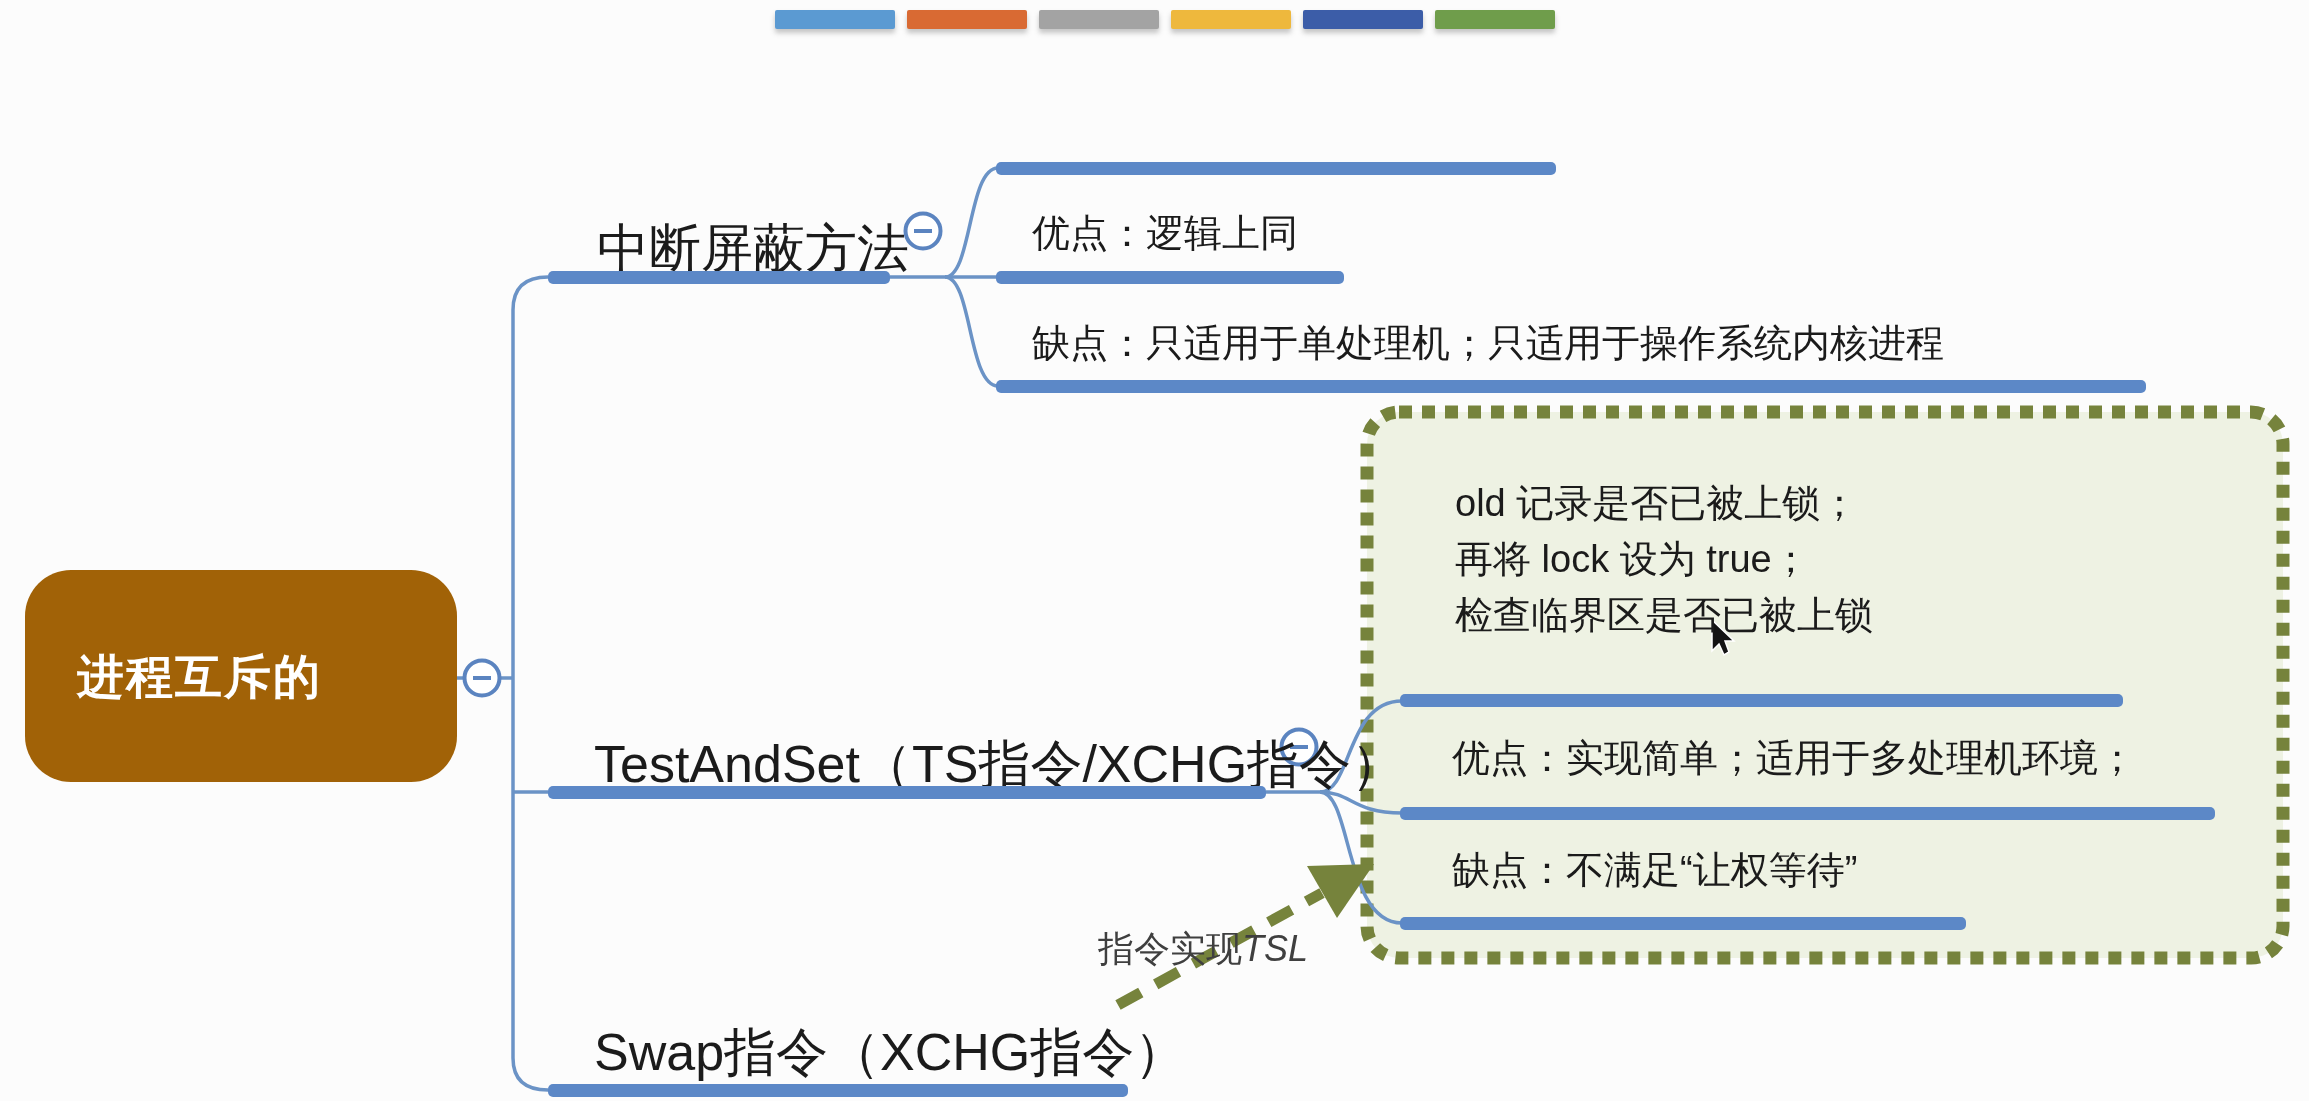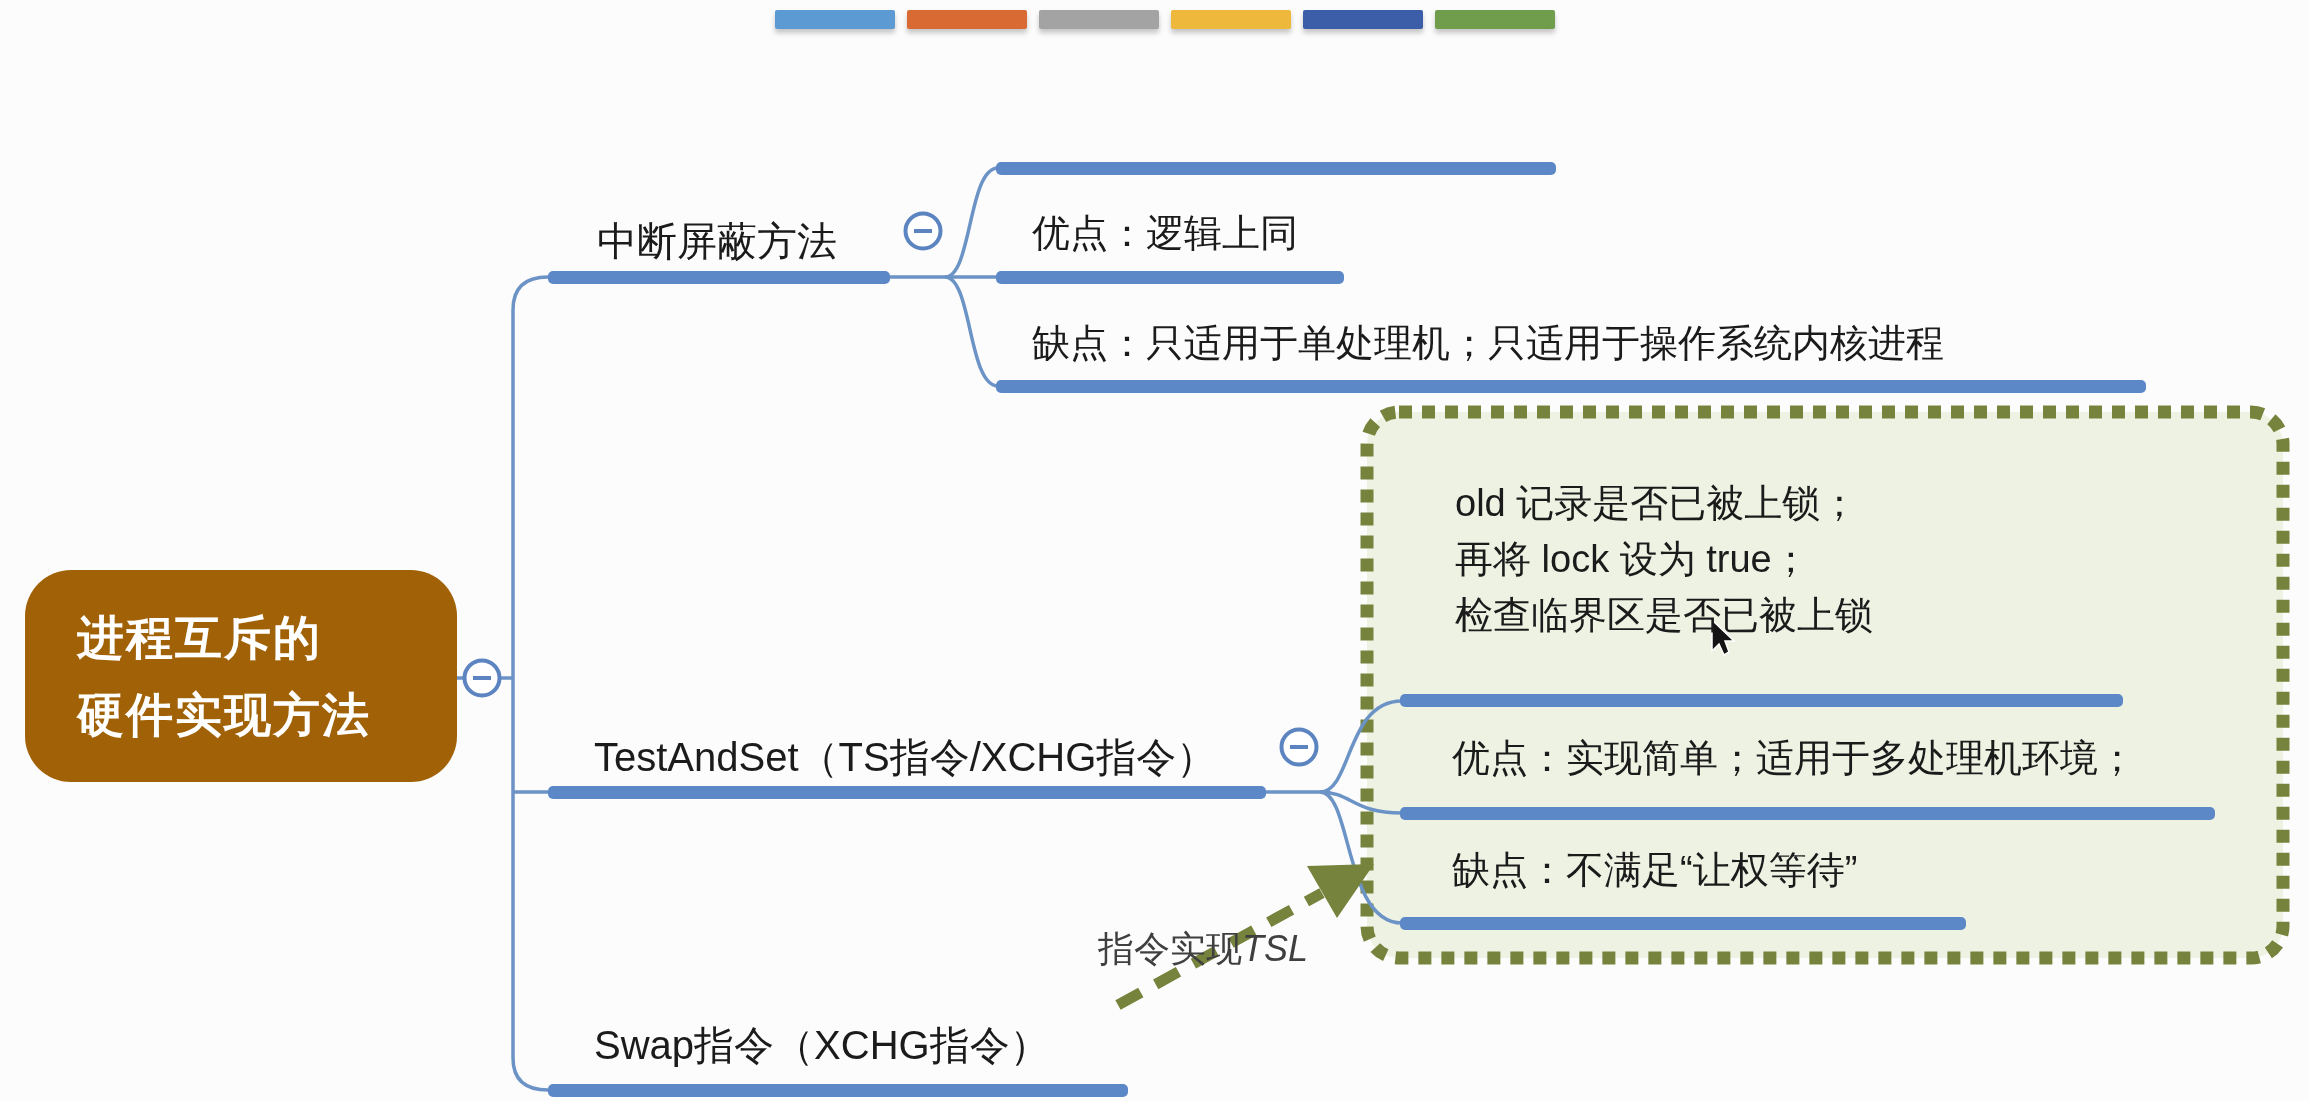--- a/index.html
+++ b/index.html
@@ -21,21 +21,21 @@
     display:flex;flex-direction:column;justify-content:center;
     padding-left:52px;box-sizing:border-box;
   }
   .root-node .rline{
     color:#ffffff;font-size:47px;font-weight:bold;line-height:77px;
     letter-spacing:2px;white-space:nowrap;
   }
   
   .tbar{position:absolute;height:13px;border-radius:5px;}
   
-  .tlabel{position:absolute;font-size:40px;white-space:nowrap;}
+  .tlabel{position:absolute;font-size:52px;white-space:nowrap;}
   .tsmall{position:absolute;font-size:38px;white-space:nowrap;}
   .note-line{position:absolute;font-size:38px;white-space:nowrap;text-align:right;}
   .annot{position:absolute;font-size:36px;color:#3f3f3f;white-space:nowrap;}
   .annot .it{font-style:italic;margin-top:48px;}
   svg{position:absolute;left:0;top:0;}
 </style>
 </head>
 <body>
 
 <div id="canvas">
@@ -85,21 +85,20 @@
     <g>
       <circle cx="1299" cy="747" r="17.5" fill="#ffffff" stroke="#5b84c0" stroke-width="4"></circle>
       <line x1="1290" y1="747" x2="1308" y2="747" stroke="#5b84c0" stroke-width="4"></line>
     </g>
 
     <polygon points="1712,620 1712,651 1719,644 1724,655 1729,652 1725,641 1734,641" fill="#141414" stroke="#ffffff" stroke-width="1.5"></polygon>
   </svg>
 
   <div class="root-node" style="background-color: #a16207;">
     <div class="rline">进程互斥的</div>
-    <div class="rline">硬件实现方法</div>
   </div>
 
   <div class="tlabel" style="left:597px;top:214px">中断屏蔽方法</div>
   <div class="tbar" style="left: 548px; top: 271px; width: 342px; background-color: rgb(92, 136, 199);"></div>
 
   <div class="tbar" style="left: 996px; top: 162px; width: 560px; background-color: rgb(92, 136, 199);"></div>
 
   <div class="tsmall" style="left:1032px;top:208px">优点：逻辑上同</div>
   <div class="tbar" style="left: 996px; top: 271px; width: 348px; background-color: rgb(92, 136, 199);"></div>
 

